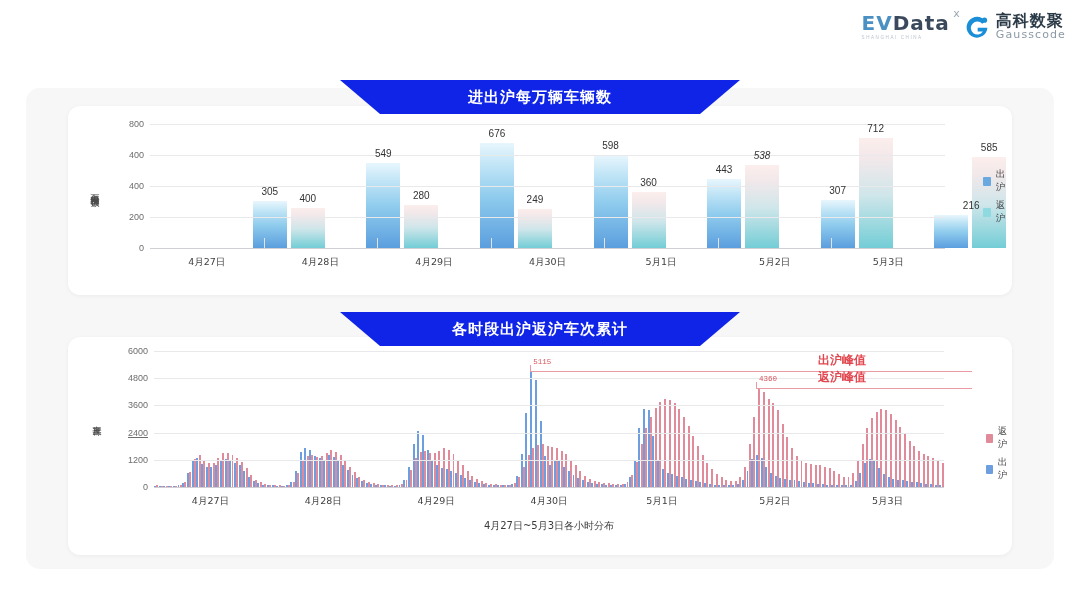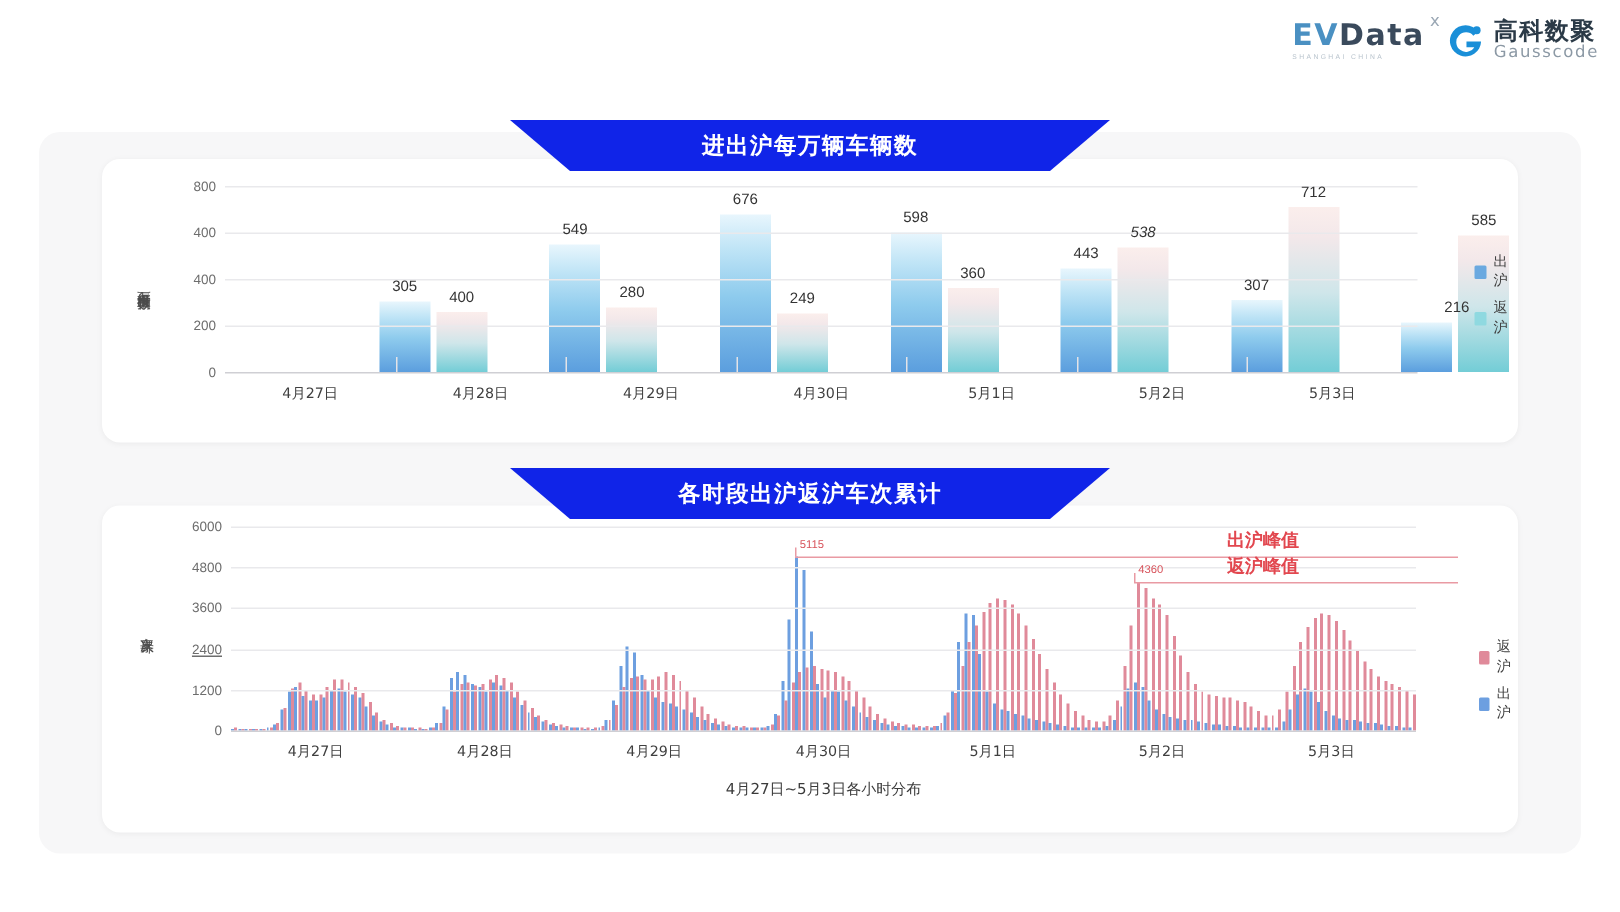--- a/index.html
+++ b/index.html
@@ -119,21 +119,21 @@
   .hbar.back { background: #e08a9a; }
 
   .peakline { position: absolute; height: 1px; background: #e99aa3; }
   .peak-cap { position: absolute; width: 1px; background: #e99aa3; }
   .peak-text {
     position: absolute; font-size: 12px; font-weight: 700; color: #e2474f;
     white-space: nowrap; font-family: "DejaVu Sans", sans-serif;
   }
   .peak-val {
     position: absolute; font-size: 7.5px; color: #d8545c; white-space: nowrap;
-    font-family: Liberation Sans, sans-serif;
+    font-family: Liberation Mono, monospace;
   }
   .caption {
     position: absolute; transform: translateX(-50%);
     font-size: 10px; color: #3b3b3b; white-space: nowrap;
     font-family: "DejaVu Sans", sans-serif;
   }
 </style>
 </head>
 <body>
 

